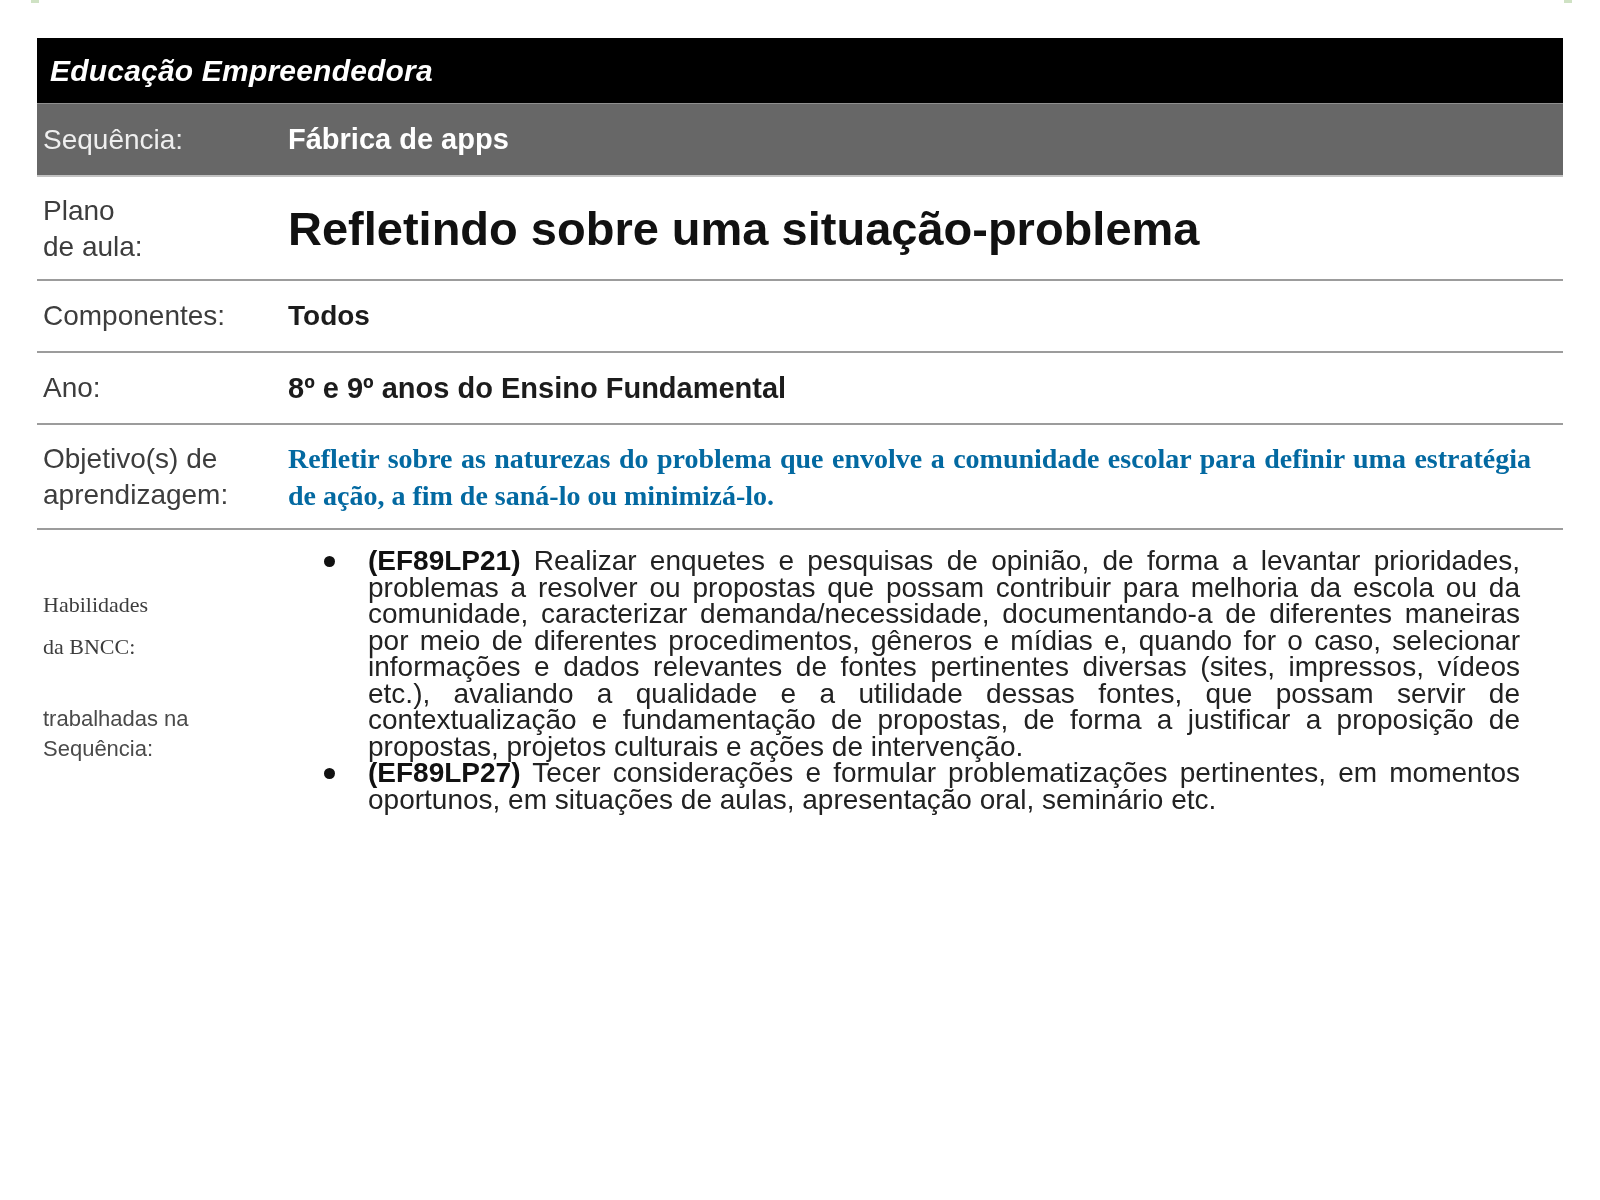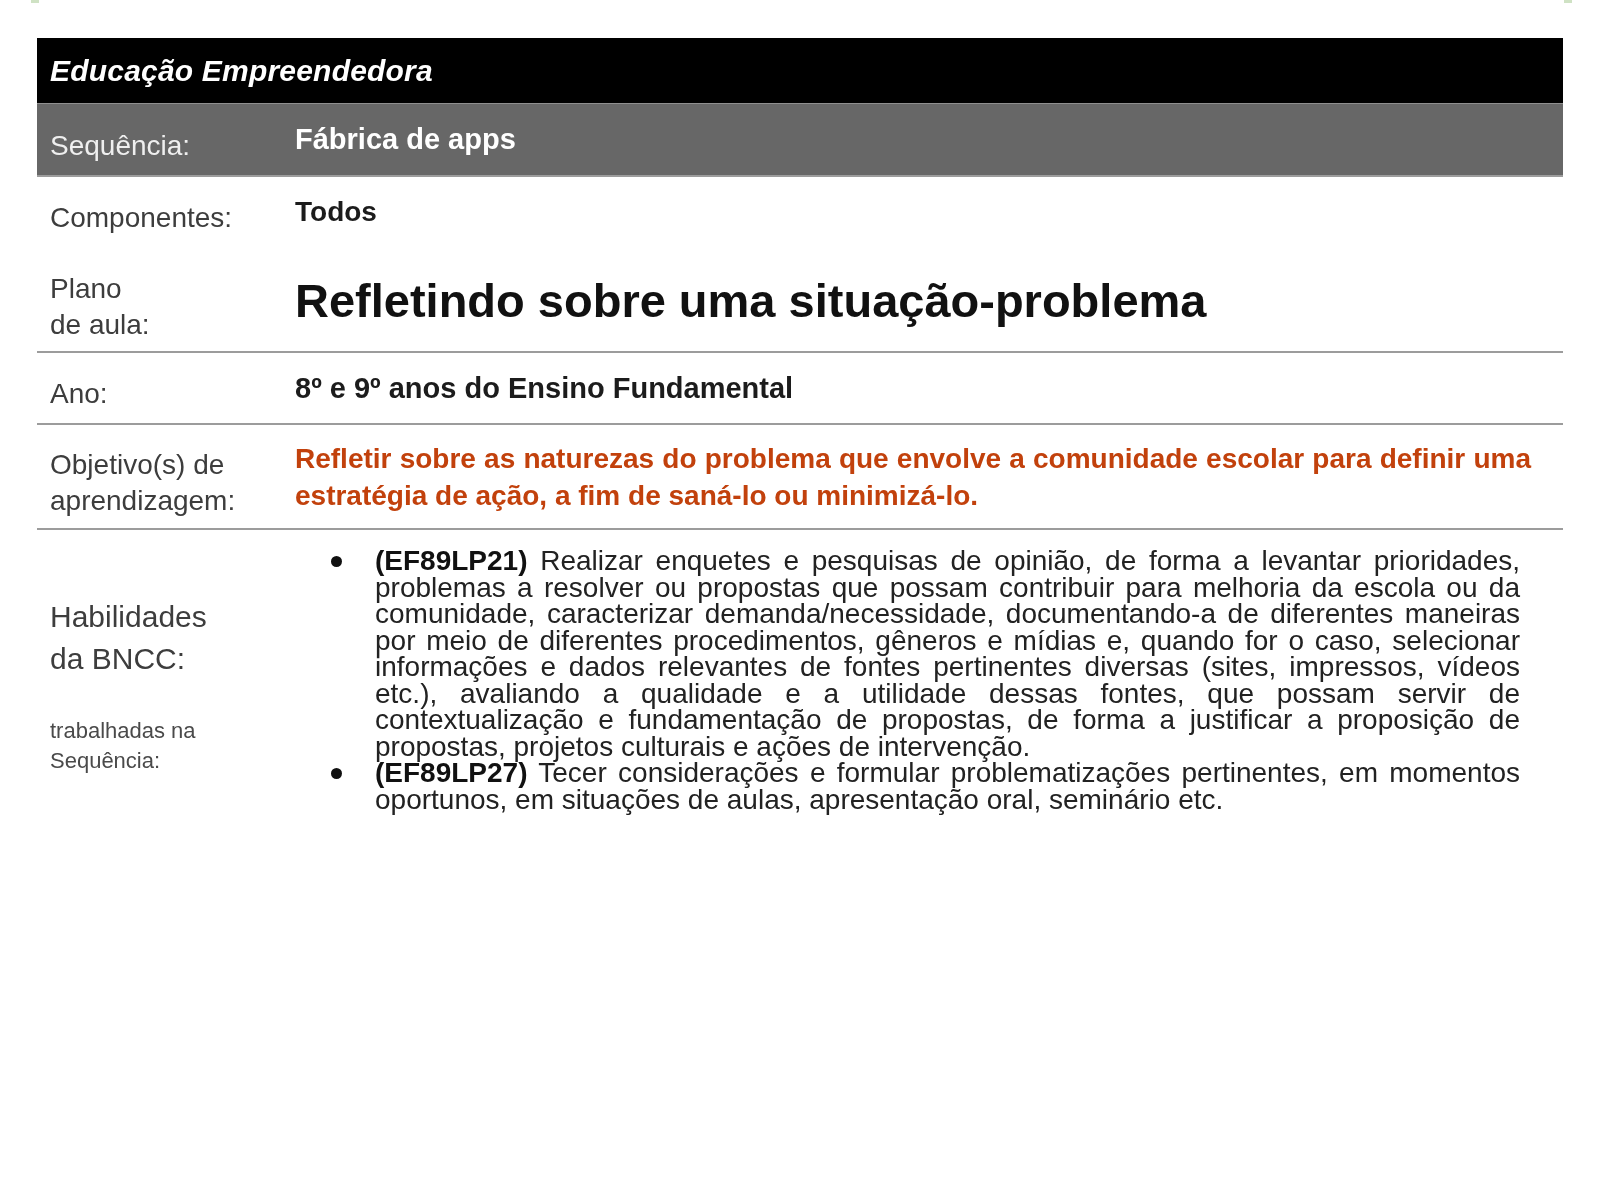--- a/index.html
+++ b/index.html
@@ -68,26 +68,25 @@
 
   
   .row {
     display: flex;
     align-items: center;
     border-top: 2px solid #9c9c9c;
   }
   .cell-label {
     flex: none;
     width: 245px;
-    padding-left: 13px;
+    padding-left: 6px;
     font-size: 28px;
     line-height: 36px;
     color: #3d3d3d;
     white-space: pre-line;
-    margin-top: 12px;
   }
   .cell-value {
     flex: 1;
     padding-right: 32px;
     min-width: 0;
   }
 
   .row-plano { height: 101px; border-top: none; margin-top: 3px; }
   .lesson-title {
     margin: 0;
@@ -110,34 +109,36 @@
     font-weight: 700;
     font-size: 29px;
     color: #1c1c1c;
   }
 
   .row-objetivo { height: 103px; }
   .objetivo-value {
     font-weight: 700;
     font-size: 28px;
     line-height: 37px;
-    color: #c2410c;
+    color: #0369a1;
     text-align: justify;
+    font-family: Liberation Serif, serif;
   }
 
   .row-skills {
     align-items: flex-start;
     padding-top: 18px;
     min-height: 290px;
   }
   .skills-label {
-    font-size: 30px;
+    font-size: 22px;
     line-height: 42px;
     color: #3d3d3d;
     white-space: pre-line;
+    font-family: Liberation Serif, serif;
   }
   .skills-sublabel {
     font-size: 22px;
     line-height: 30px;
     color: #4a4a4a;
     white-space: pre-line;
   }
   .skills-list { margin: 0; padding: 0; }
   .skill-item { position: relative; }
   .bullet-dot {
@@ -172,32 +173,32 @@
       <span class="program-title">Educação Empreendedora</span>
     </div>
 
     <div class="bar-gray">
       <div class="cell-label">Sequência:</div>
       <div class="cell-value">
         <span class="sequence-value">Fábrica de apps</span>
       </div>
     </div>
 
-    <div class="row row-componentes">
-      <div class="cell-label">Componentes:</div>
-      <div class="cell-value">
-        <span class="componentes-value">Todos</span>
-      </div>
-    </div>
-
     <div class="row row-plano">
       <div class="cell-label">Plano
 de aula:</div>
       <div class="cell-value">
         <h1 class="lesson-title">Refletindo sobre uma situação-problema</h1>
+      </div>
+    </div>
+
+    <div class="row row-componentes">
+      <div class="cell-label">Componentes:</div>
+      <div class="cell-value">
+        <span class="componentes-value">Todos</span>
       </div>
     </div>
 
     <div class="row row-ano">
       <div class="cell-label">Ano:</div>
       <div class="cell-value">
         <span class="ano-value">8º e 9º anos do Ensino Fundamental</span>
       </div>
     </div>
 

